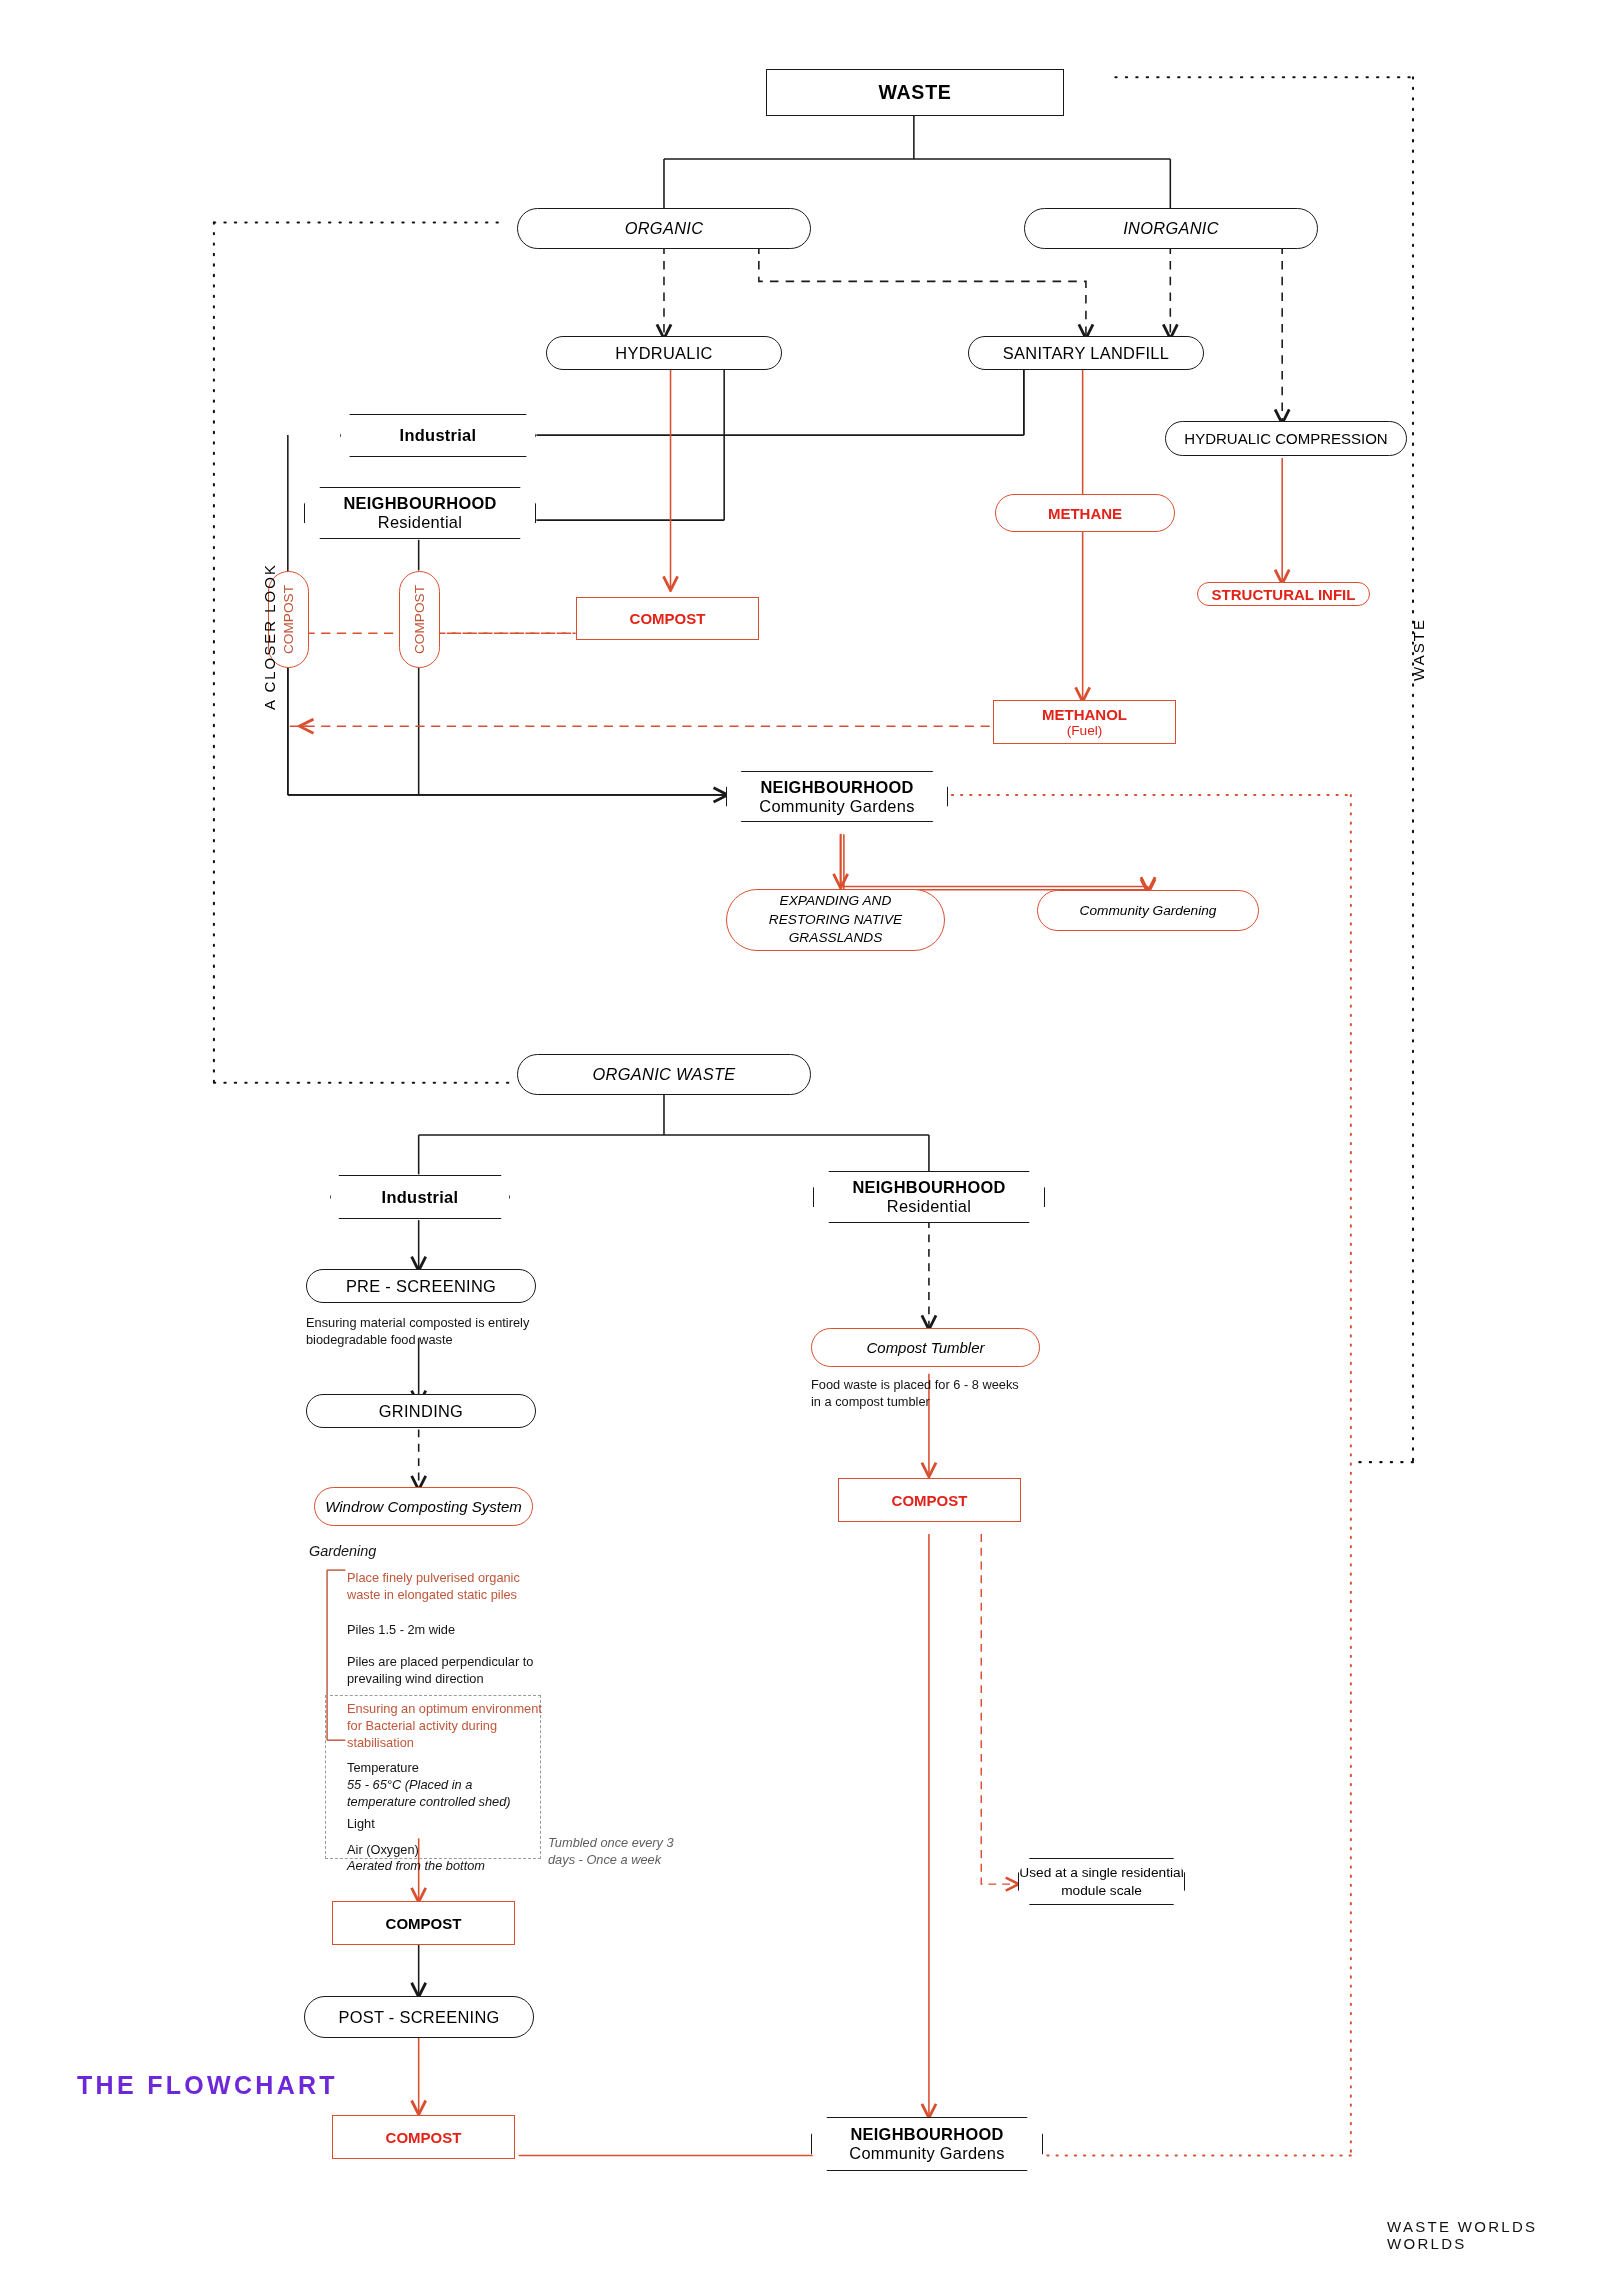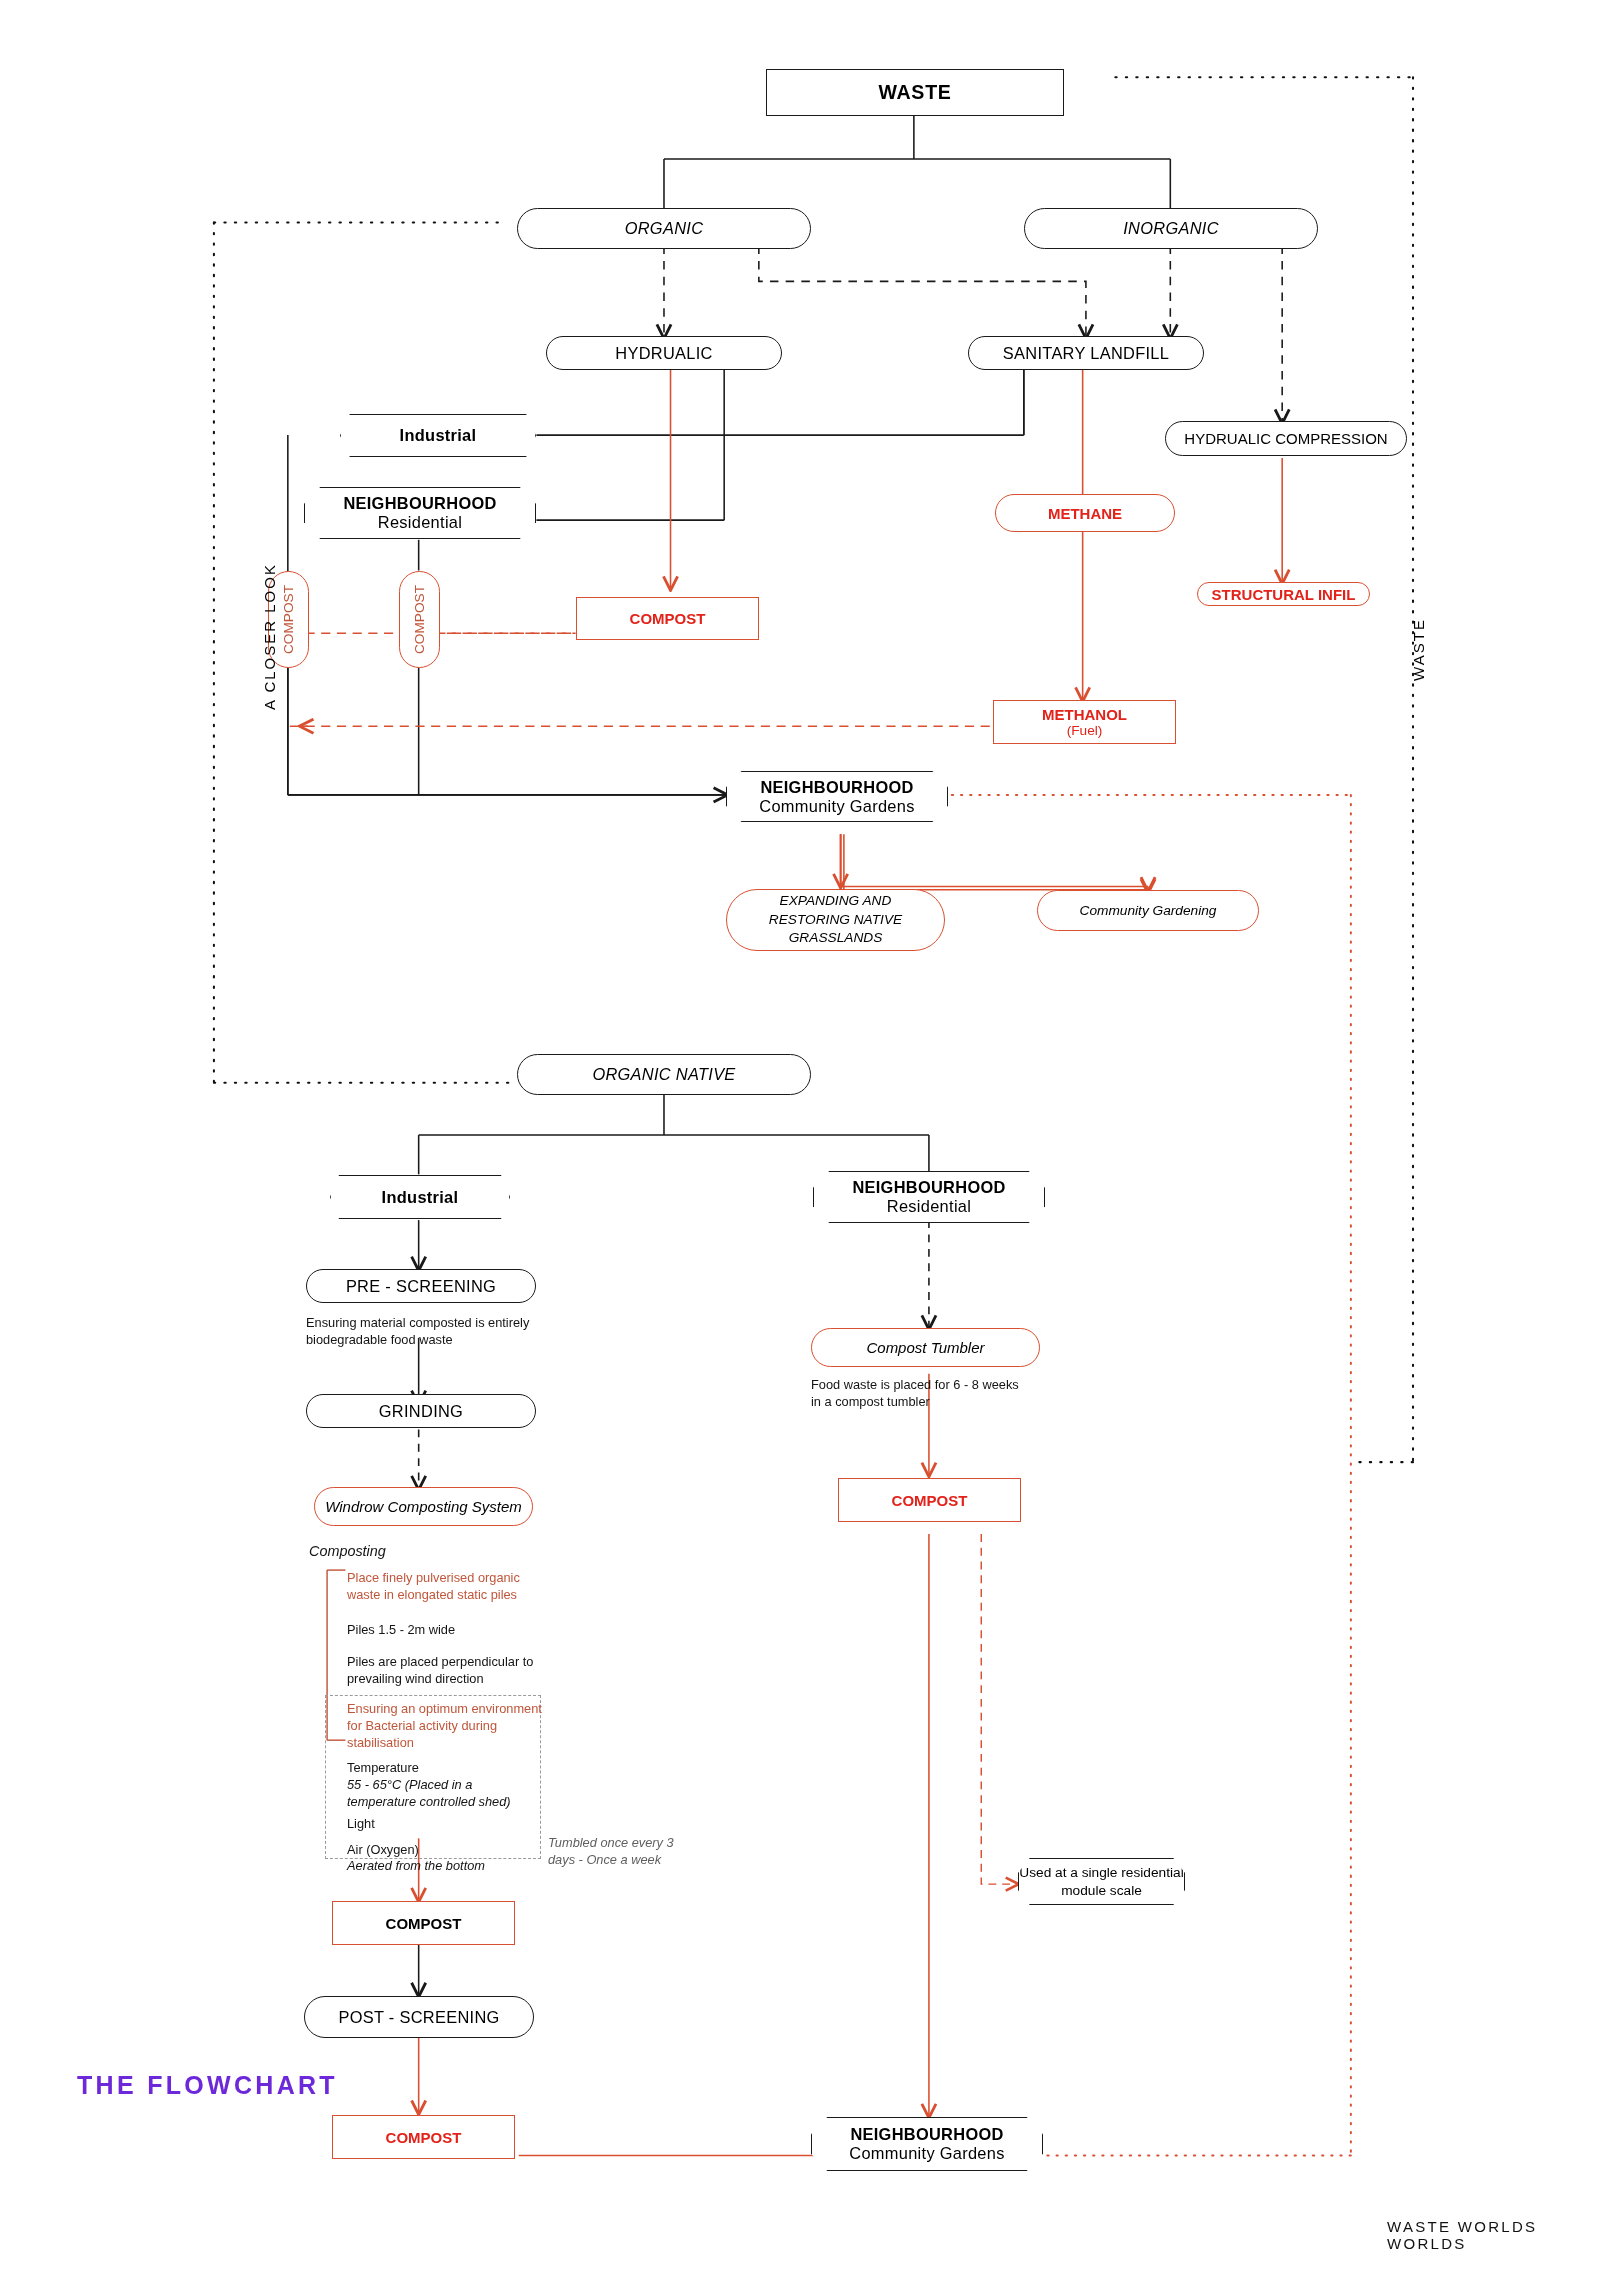--- a/index.html
+++ b/index.html
@@ -222,21 +222,21 @@
   </div>
 
   <div class="node r-pill" style="left:1037px;top:890px;width:222px;height:41px;">
     <div class="sm t-ital">Community Gardening</div>
   </div>
 
   <div class="vlabel l2" style="left:196px;top:628px;transform:rotate(-90deg);letter-spacing:2px;">A CLOSER LOOK</div>
   <div class="vlabel l2" style="left:1387px;top:641px;transform:rotate(-90deg);letter-spacing:2px;">WASTE</div>
 
   <div class="node pill" style="left:517px;top:1054px;width:294px;height:41px;">
-    <div class="l1 t-ital">ORGANIC NATIVE</div>
+    <div class="l1 t-ital">ORGANIC WASTE</div>
   </div>
 
   <div class="node hexo" style="left:330px;top:1175px;width:180px;height:44px;">
     <div class="l1 t-bold">Industrial</div>
   </div>
 
   <div class="node octo" style="left:813px;top:1171px;width:232px;height:52px;">
     <div class="l1 t-bold">NEIGHBOURHOOD</div>
     <div class="l1">Residential</div>
   </div>
@@ -249,21 +249,21 @@
 biodegradable food waste</div>
 
   <div class="node pill" style="left:306px;top:1394px;width:230px;height:34px;">
     <div class="l1">GRINDING</div>
   </div>
 
   <div class="node r-pill" style="left:314px;top:1487px;width:219px;height:39px;">
     <div class="l2 t-ital">Windrow Composting System</div>
   </div>
 
-  <div class="mech" style="left:309px;top:1543px;">Composting</div>
+  <div class="mech" style="left:309px;top:1543px;">Gardening</div>
 
   <div class="note red" style="left:347px;top:1570px;width:209px;white-space:pre-line;">Place finely pulverised organic
 waste in elongated static piles</div>
   <div class="note" style="left:347px;top:1622px;width:209px;">Piles 1.5 - 2m wide</div>
   <div class="note" style="left:347px;top:1654px;width:216px;white-space:pre-line;">Piles are placed perpendicular to
 prevailing wind direction</div>
 
   <div class="dashbox" style="left:325px;top:1695px;width:216px;height:164px;"></div>
 
   <div class="note red" style="left:347px;top:1701px;width:216px;white-space:pre-line;">Ensuring an optimum environment

